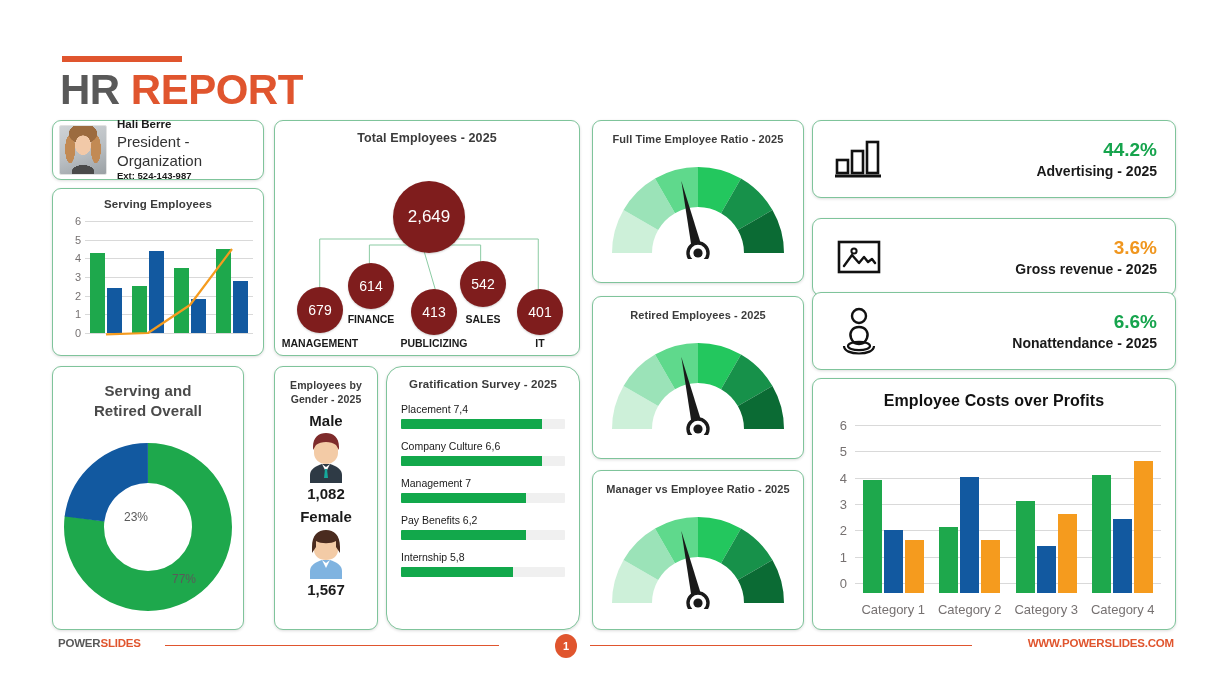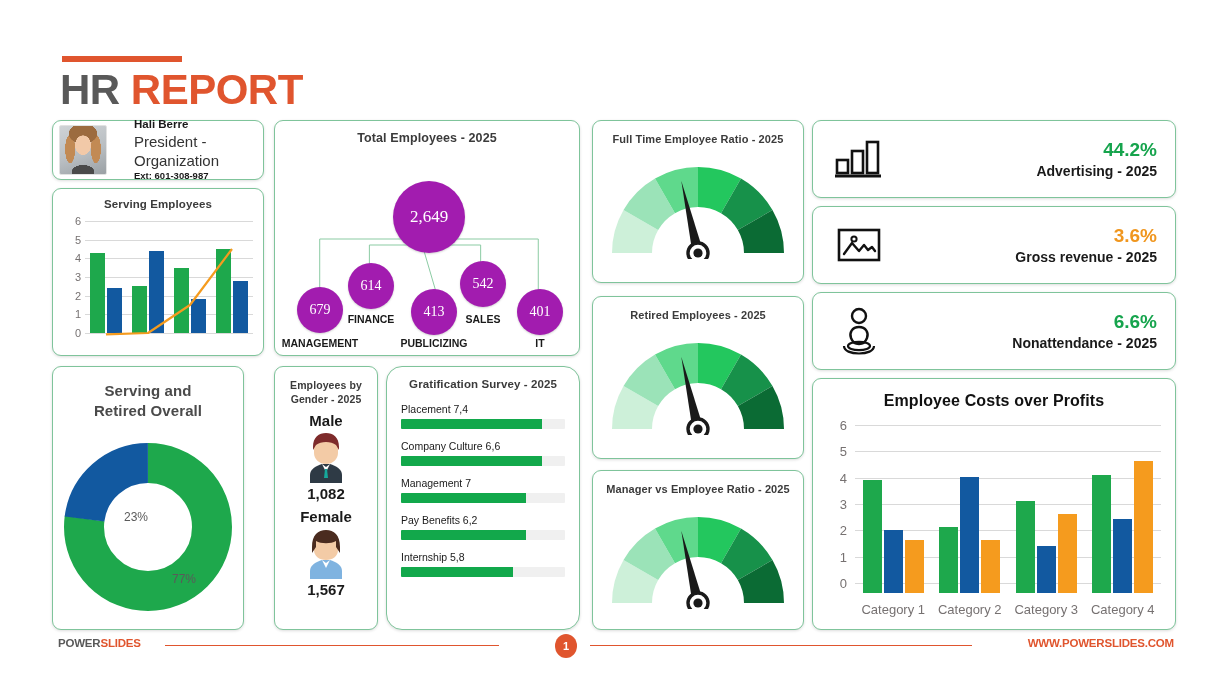--- a/index.html
+++ b/index.html
@@ -35,21 +35,21 @@
     width:48px; height:50px; border-radius:2px; flex:0 0 auto;
     background:
       radial-gradient(ellipse 13px 16px at 50% 40%, #F2C9A8 0%, #F2C9A8 60%, rgba(242,201,168,0) 62%),
       radial-gradient(ellipse 20px 14px at 50% 16%, #9C6B3F 0%, #9C6B3F 70%, rgba(156,107,63,0) 72%),
       radial-gradient(ellipse 7px 20px at 22% 48%, #C28A54 0%, #C28A54 70%, rgba(194,138,84,0) 72%),
       radial-gradient(ellipse 7px 20px at 78% 48%, #C28A54 0%, #C28A54 70%, rgba(194,138,84,0) 72%),
       radial-gradient(ellipse 16px 10px at 50% 96%, #4a4a4a 0%, #4a4a4a 70%, rgba(74,74,74,0) 72%),
       linear-gradient(160deg,#cfd3d6 0%, #b9bec2 55%, #9aa0a4 100%);
     border:1px solid #e2e2e2;
   }
-  .profile-text { margin-left:27px; line-height:1.28; }
+  .profile-text { margin-left:10px; line-height:1.28; }
   .p-name { font-size:11.5px; font-weight:bold; color:#1a1a1a; }
   .p-role { font-size:15px; color:#333; }
   .p-ext  { font-size:9.5px; font-weight:bold; color:#1a1a1a; }
 
   
   #serving-card { left:52px; top:188px; width:212px; height:168px; }
   #serving-card .card-title { margin-top:9px; font-size:11.5px; }
   .mini-chart { position:absolute; left:12px; top:32px; right:8px; bottom:8px; }
   .mc-axis { position:absolute; left:0; top:0; width:18px; height:100%; }
   .mc-axis span {
@@ -64,42 +64,41 @@
   .mc-bar.g { background:#1EA84C; }
   .mc-bar.b { background:#1259A0; }
   .mc-line { position:absolute; left:0; right:0; top:0; bottom:0; overflow:visible; }
 
   
   #org-card { left:274px; top:120px; width:306px; height:236px; }
   #org-card .card-title { margin-top:10px; }
   .org-area { position:absolute; left:0; top:26px; width:100%; height:206px; }
   .org-svg { position:absolute; left:0; top:0; width:100%; height:100%; }
   .node {
-    position:absolute; border-radius:50%; background:#a21caf;
+    position:absolute; border-radius:50%; background:#7f1d1d;
     color:#fff; display:flex; align-items:center; justify-content:center;
     font-size:14px;
     box-shadow:0 1px 2px rgba(0,0,0,0.18);
-    font-family:Liberation Serif, serif;
   }
   .node.root { font-size:17px; }
   .node-label {
     position:absolute; font-size:10.5px; font-weight:bold; color:#1a1a1a;
     white-space:nowrap; transform:translateX(-50%);
   }
 
   
   .gauge-card { left:592px; top:120px; width:212px; height:163px; }
   #gauge-2 { top:296px; }
   #gauge-3 { top:470px; height:160px; }
   .gauge-card .card-title { margin-top:12px; font-size:11px; }
   .gauge-wrap { position:absolute; left:0; right:0; top:38px; display:flex; justify-content:center; }
 
   
   .kpi-card { left:812px; top:120px; width:364px; height:78px; display:flex; align-items:center; }
-  #kpi-2 { top:206px; }
+  #kpi-2 { top:218px; }
   #kpi-3 { top:292px; }
   .kpi-icon { width:92px; display:flex; align-items:center; justify-content:center; flex:0 0 auto; }
   .kpi-text { flex:1; text-align:right; padding-right:18px; line-height:1.2; }
   .kpi-value { font-size:19px; font-weight:bold; }
   .kpi-value.green { color:#16A44D; }
   .kpi-value.orange { color:#F0961E; }
   .kpi-label { font-size:14px; font-weight:bold; color:#1a1a1a; margin-top:1px; }
 
   
   #donut-card { left:52px; top:366px; width:192px; height:264px; }
@@ -166,21 +165,21 @@
   <div class="title">
     <span class="hr">HR </span><span class="rep">REPORT</span>
   </div>
 
   <div class="card" id="profile-card">
     <div class="profile-inner">
       <div class="avatar-photo"></div>
       <div class="profile-text">
         <div class="p-name">Hali Berre</div>
         <div class="p-role">President - Organization</div>
-        <div class="p-ext">Ext: 601-308-987</div>
+        <div class="p-ext">Ext: 524-143-987</div>
       </div>
     </div>
   </div>
 
   <div class="card" id="serving-card">
     <div class="card-title">Serving Employees</div>
     <div class="mini-chart">
       <div class="mc-axis" id="mc-axis">
           <span style="top: 0px;">6</span>
           <span style="top: 18.6667px;">5</span>

